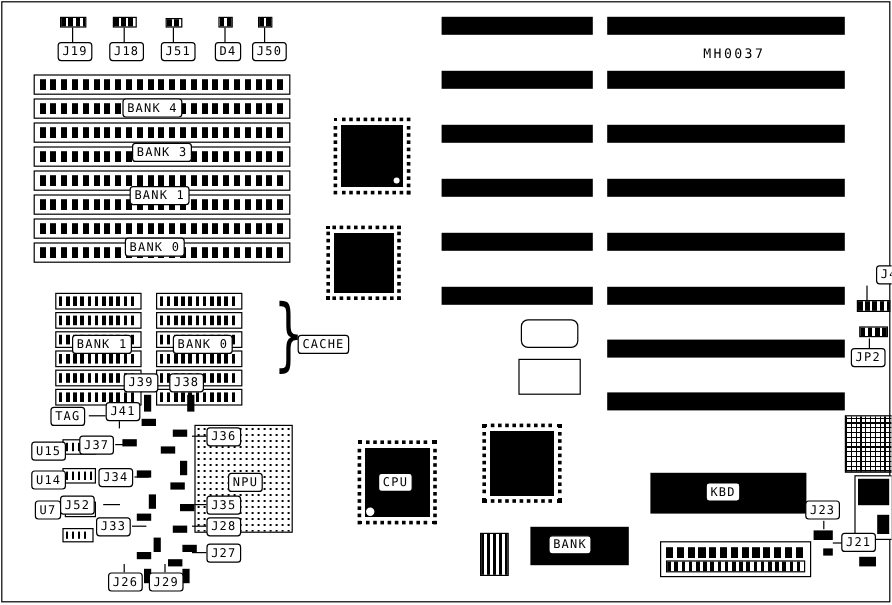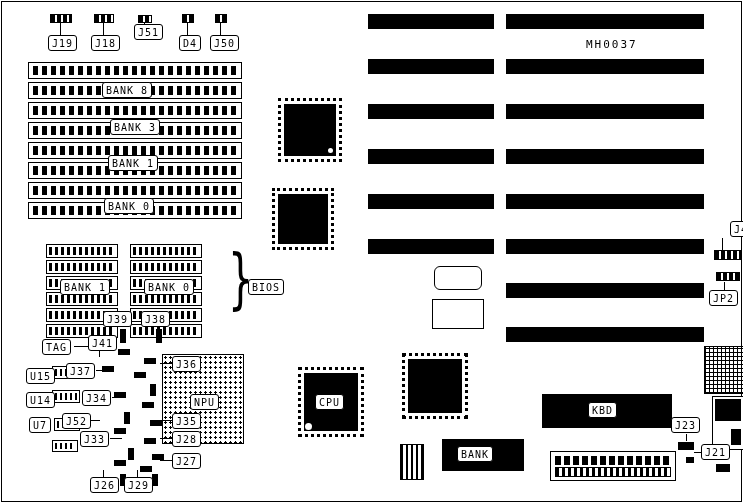--- a/index.html
+++ b/index.html
@@ -76,55 +76,55 @@
   <div class="hconn" style="left:136px;top:13px;width:14px;height:8px"></div>
   <div class="hconn" style="left:180px;top:12px;width:12px;height:9px"></div>
   <div class="hconn" style="left:213px;top:12px;width:12px;height:9px"></div>
   <div class="line" style="left:58px;top:21px;width:1px;height:12px"></div>
   <div class="line" style="left:101px;top:21px;width:1px;height:12px"></div>
   <div class="line" style="left:142px;top:21px;width:1px;height:12px"></div>
   <div class="line" style="left:185px;top:21px;width:1px;height:12px"></div>
   <div class="line" style="left:218px;top:21px;width:1px;height:12px"></div>
   <div class="label" style="left:46px;top:33px">J19</div>
   <div class="label" style="left:89px;top:33px">J18</div>
-  <div class="label" style="left:132px;top:22px">J51</div>
+  <div class="label" style="left:132px;top:33px">J51</div>
   <div class="label" style="left:177px;top:33px">D4</div>
   <div class="label" style="left:208px;top:33px">J50</div>
 
   <div class="ptext" style="left:584px;top:36px">MH0037</div>
 
   <div class="simm" style="top:60px"></div>
   <div class="simm" style="top:80px"></div>
   <div class="simm" style="top:100px"></div>
   <div class="simm" style="top:120px"></div>
   <div class="simm" style="top:140px"></div>
   <div class="simm" style="top:160px"></div>
   <div class="simm" style="top:180px"></div>
   <div class="simm" style="top:200px"></div>
-  <div class="label" style="left:100px;top:80px">BANK 8</div>
+  <div class="label" style="left:100px;top:80px">BANK 4</div>
   <div class="label" style="left:108px;top:117px">BANK 3</div>
   <div class="label" style="left:106px;top:153px">BANK 1</div>
   <div class="label" style="left:102px;top:196px">BANK 0</div>
 
   <div class="chip" style="left:44px;top:242px"></div>
   <div class="chip" style="left:44px;top:258px"></div>
   <div class="chip" style="left:44px;top:274px"></div>
   <div class="chip" style="left:44px;top:290px"></div>
   <div class="chip" style="left:44px;top:306px"></div>
   <div class="chip" style="left:44px;top:322px"></div>
   <div class="chip" style="left:128px;top:242px"></div>
   <div class="chip" style="left:128px;top:258px"></div>
   <div class="chip" style="left:128px;top:274px"></div>
   <div class="chip" style="left:128px;top:290px"></div>
   <div class="chip" style="left:128px;top:306px"></div>
   <div class="chip" style="left:128px;top:322px"></div>
   <div class="label" style="left:58px;top:277px">BANK 1</div>
   <div class="label" style="left:142px;top:277px">BANK 0</div>
   <div class="brace" style="left:226px;top:244px">}</div>
-  <div class="label" style="left:246px;top:277px">BIOS</div>
+  <div class="label" style="left:246px;top:277px">CACHE</div>
 
   <div class="line" style="left:72px;top:344px;width:14px;height:1px"></div>
   <div class="label" style="left:40px;top:337px">TAG</div>
 
   <div class="jmp" style="left:118px;top:327px;width:6px;height:14px"></div>
   <div class="jmp" style="left:154px;top:327px;width:6px;height:14px"></div>
   <div class="jmp" style="left:116px;top:347px;width:12px;height:6px"></div>
   <div class="jmp" style="left:142px;top:356px;width:12px;height:6px"></div>
   <div class="jmp" style="left:100px;top:364px;width:12px;height:6px"></div>
   <div class="jmp" style="left:132px;top:370px;width:12px;height:6px"></div>
@@ -161,21 +161,21 @@
 
   <div class="label" style="left:101px;top:309px">J39</div>
   <div class="label" style="left:139px;top:309px">J38</div>
   <div class="label" style="left:86px;top:333px">J41</div>
   <div class="label" style="left:64px;top:361px">J37</div>
   <div class="label" style="left:170px;top:354px">J36</div>
   <div class="label" style="left:24px;top:366px">U15</div>
   <div class="label" style="left:24px;top:390px">U14</div>
   <div class="label" style="left:80px;top:388px">J34</div>
   <div class="label" style="left:27px;top:415px">U7</div>
-  <div class="label" style="left:60px;top:411px">J52</div>
+  <div class="label" style="left:48px;top:411px">J52</div>
   <div class="label" style="left:170px;top:411px">J35</div>
   <div class="label" style="left:78px;top:429px">J33</div>
   <div class="label" style="left:170px;top:429px">J28</div>
   <div class="label" style="left:170px;top:451px">J27</div>
   <div class="label" style="left:88px;top:475px">J26</div>
   <div class="label" style="left:122px;top:475px">J29</div>
 
   <div class="pga" style="left:160px;top:352px;width:82px;height:90px"></div>
   <div class="label" style="left:188px;top:392px">NPU</div>
 

